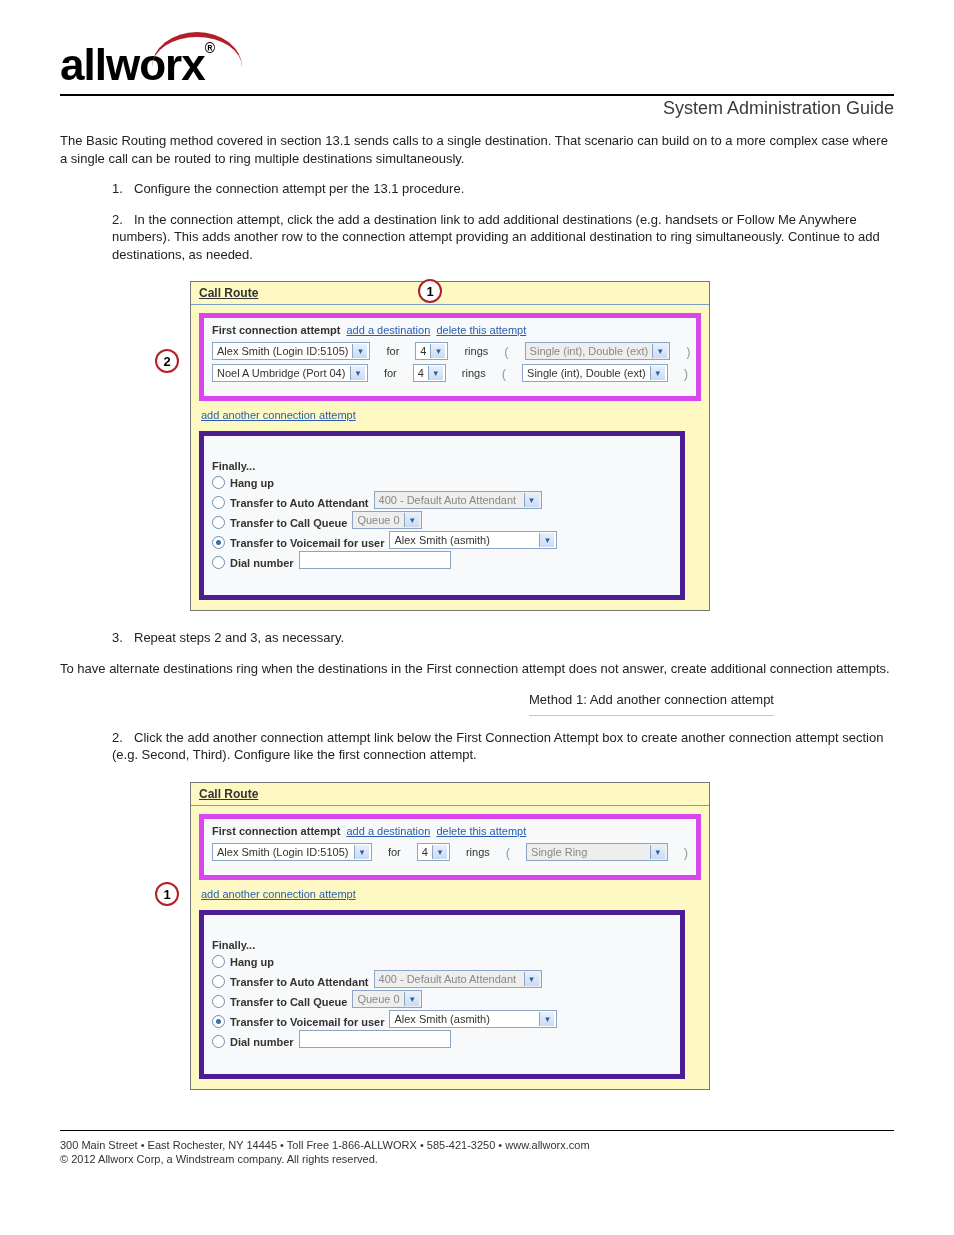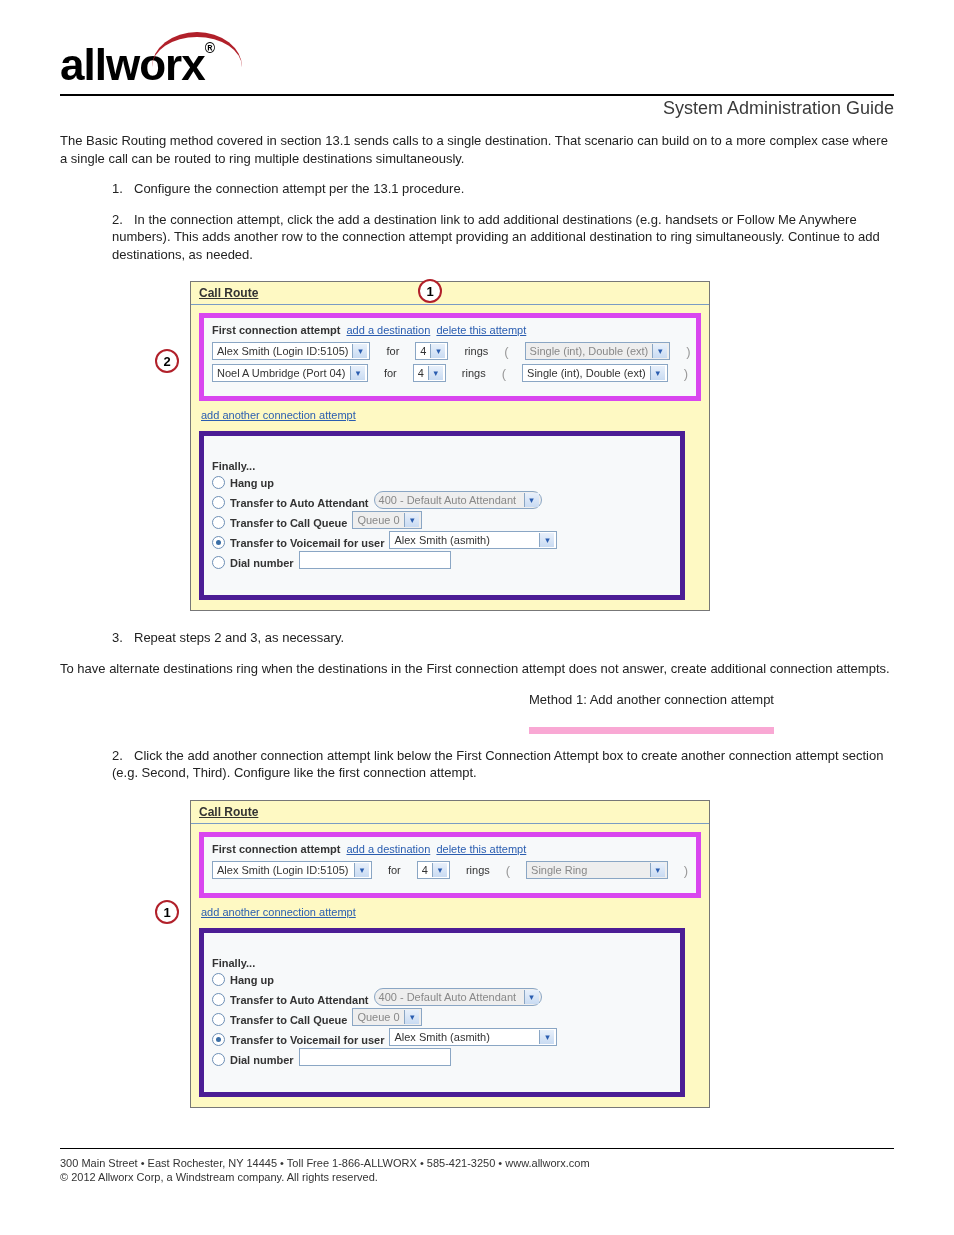--- a/index.html
+++ b/index.html
@@ -112,21 +112,21 @@
     height: 14px;
     margin-left: 4px;
     background: linear-gradient(#e8f0fb,#c9dbf2);
     border-left: 1px solid #8aa6c4;
     display:flex;align-items:center;justify-content:center;
     color:#2a5db0;font-size:9px;
   }
   .sel.w-name { width: 182px; justify-content: space-between;}
   .sel.w-num  { width: 26px; justify-content: space-between;}
   .sel.w-ring { width: 160px; justify-content: space-between;}
-  .sel.w-aa   { width: 160px; justify-content: space-between; border-radius: 9px;}
+  .sel.w-aa   { width: 160px; justify-content: space-between;}
   .sel.w-cq   { width: 62px; justify-content: space-between;}
   .sel.w-vm   { width: 160px; justify-content: space-between;}
   .plain-text { font-size:11px; }
   .curve-l, .curve-r {
     color:#999;font-size:13px;
   }
   .addlink {
     display:block;
     margin: 6px 10px 10px 10px;
   }
@@ -158,21 +158,21 @@
     font-weight:bold;color:#000;background:#fff;font-size:13px;
   }
   .footer {
     display:flex;justify-content:space-between;font-size:11px;color:#333;
     margin-top:6px;
   }
   .section-head{
     font-size:16px;font-weight:bold;margin:30px 0 6px 0;
   }
   .method-head{
-    border-bottom:7px solid #f9a8d4;display:inline-block;padding-bottom:18px;
+    border-bottom:1px solid #f9a8d4;display:inline-block;padding-bottom:6px;
   }
 </style>
 </head>
 <body>
 
 <div class="page">
 
   <div style="position:relative;">
     <div class="logo-text">
       <span class="logo-black">allworx</span><span class="logo-reg">®</span>

